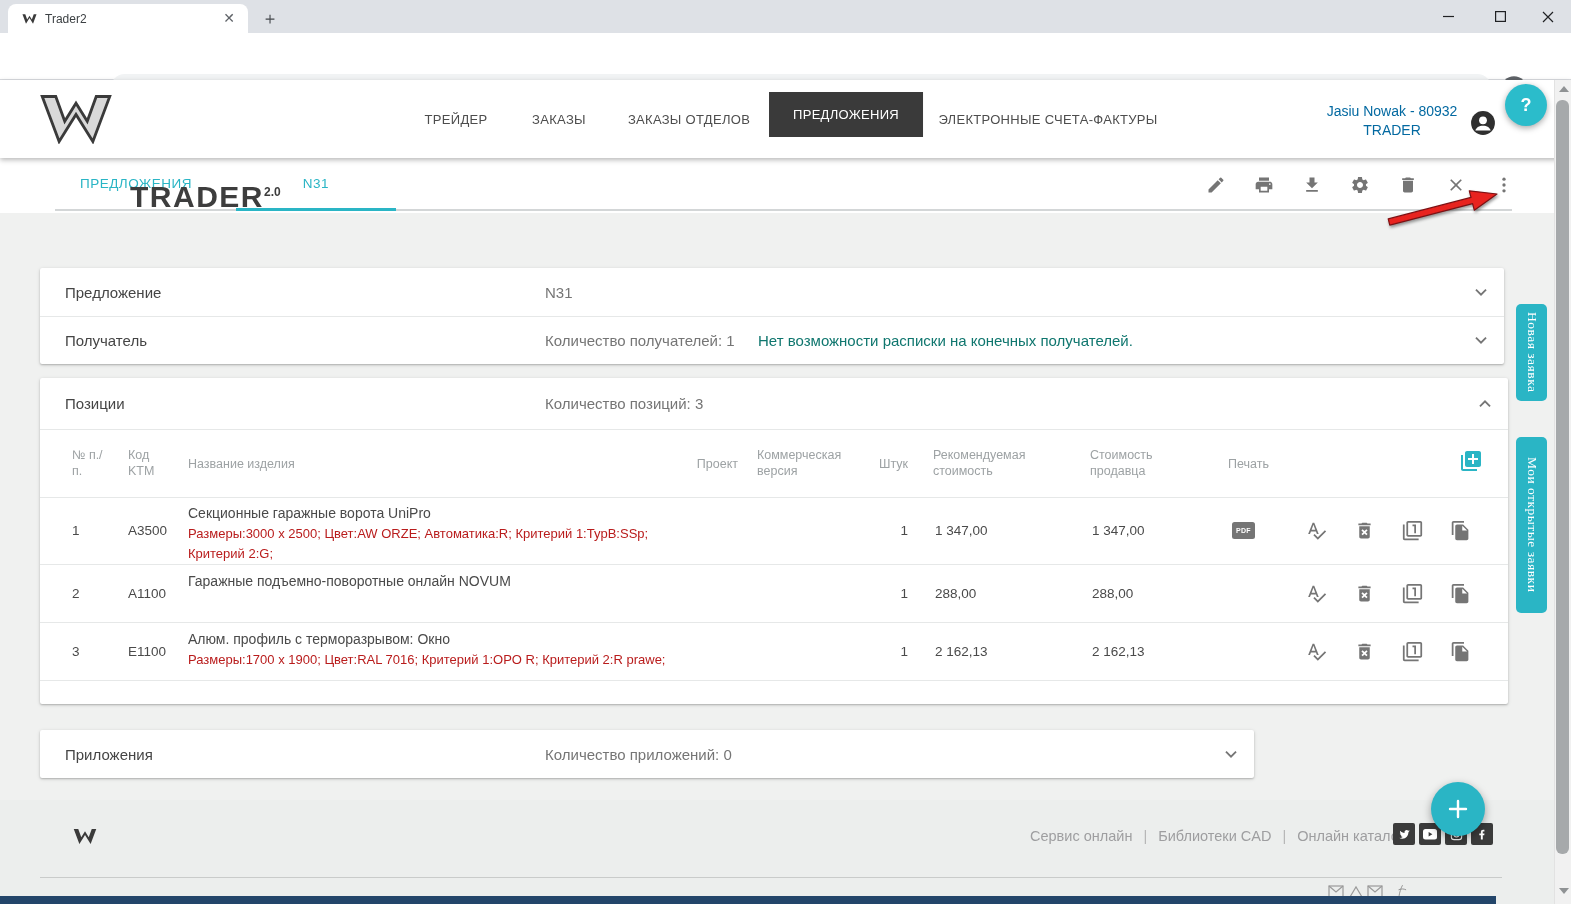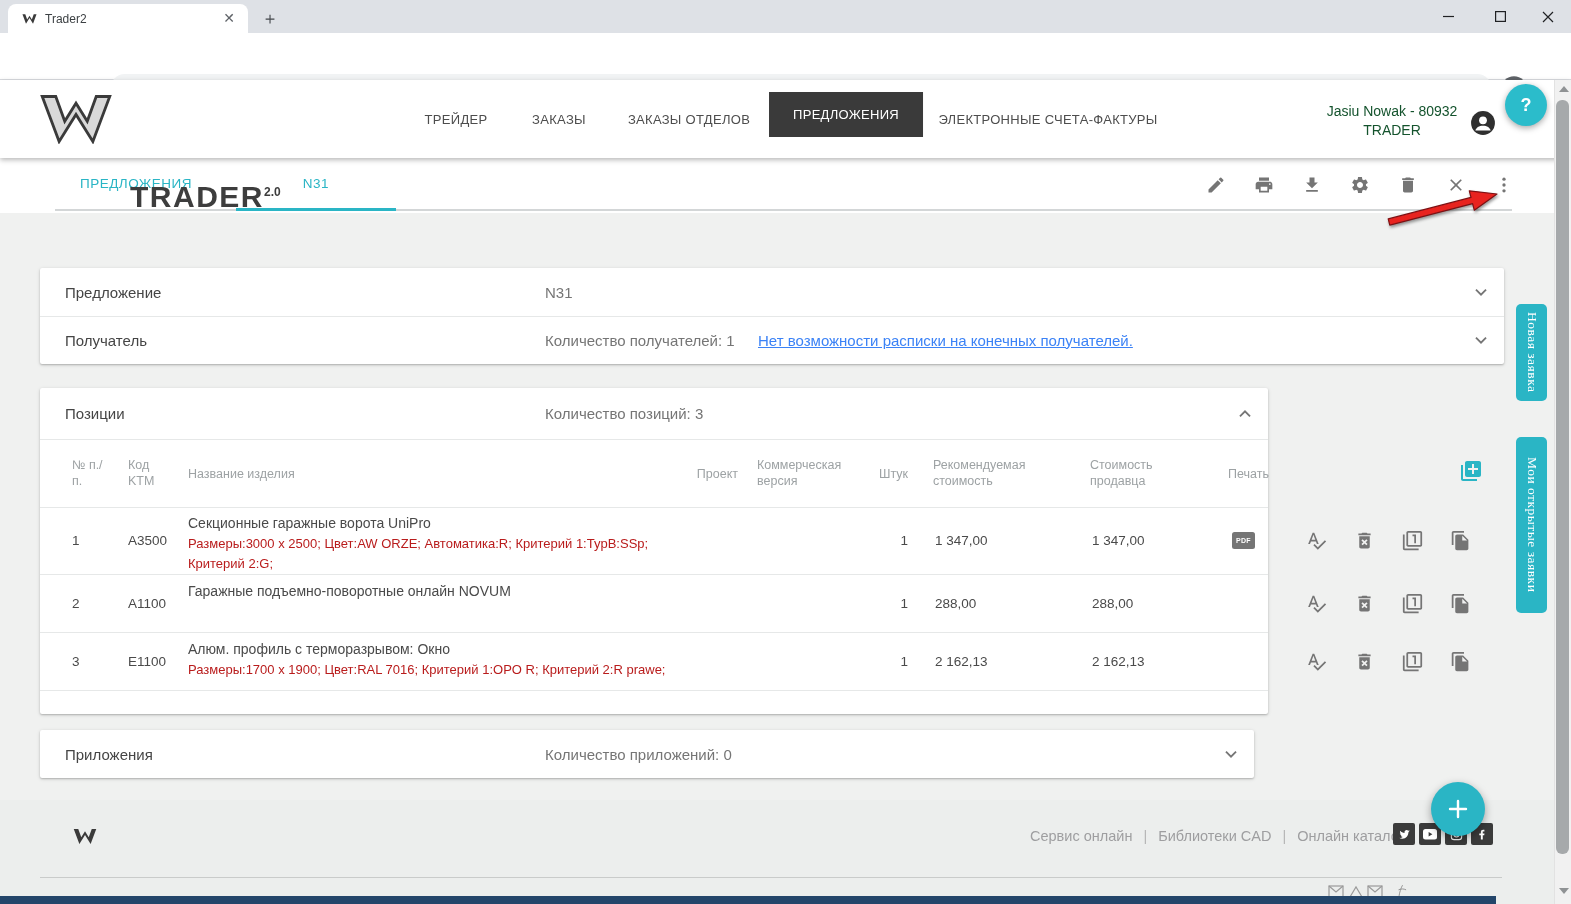--- a/index.html
+++ b/index.html
@@ -25,39 +25,39 @@
   .menudots { left:1538px; top:44px; width:18px; height:24px; display:flex; flex-direction:column; align-items:center; justify-content:center; gap:3px; }
   .menudots i { width:3.5px; height:3.5px; border-radius:50%; background:#5f6368; }
 
   
   .appheader { left:0; top:80px; width:1571px; height:78px; background:#fff; box-shadow:0 2px 5px rgba(0,0,0,.28); z-index:5; }
   .brand { left:130px; top:100px; font-size:30px; font-weight:bold; color:#3d3d3d; letter-spacing:1.5px; }
   .brand sup { font-size:12px; letter-spacing:0; }
   .nav-item { top:0; height:78px; display:flex; align-items:center; transform:translateX(-50%);
               font-size:13px; color:#4d4d4d; letter-spacing:.3px; white-space:nowrap; cursor:default; }
   .nav-item.active { top:12px; height:45px; background:#3a3a3a; color:#fff; padding:0 24px; }
-  .userblock { left:1318px; top:22px; width:148px; text-align:center; font-size:14px; color:#14532d; line-height:19px; }
+  .userblock { left:1318px; top:22px; width:148px; text-align:center; font-size:14px; color:#0369a1; line-height:19px; }
   .helpfab { left:1505px; top:4px; width:42px; height:42px; border-radius:50%; background:#2bbccb;
              color:#fff; font-size:18px; font-weight:bold; display:flex; align-items:center; justify-content:center;
              box-shadow:0 2px 6px rgba(0,0,0,.35); }
 
   
   .tabbar { left:0; top:158px; width:1571px; height:55px; background:#fff; }
   .tabline { left:55px; top:51px; width:1457px; height:2px; background:#d3d6d7; }
   .tabind { left:236px; top:50px; width:160px; height:3px; background:#2ab5c5; }
   .apptab { top:0; height:51px; display:flex; align-items:center; justify-content:center;
             color:#2ab5c5; font-size:13.5px; letter-spacing:.5px; }
   .actico { top:11px; width:32px; height:32px; display:flex; align-items:center; justify-content:center; }
 
   
   .card { background:#fff; box-shadow:0 1px 2px rgba(0,0,0,.22), 0 1px 4px rgba(0,0,0,.1); border-radius:2px; }
   .crow { position:absolute; left:0; width:100%; height:48px; }
   .clabel { position:absolute; left:25px; top:0; height:48px; display:flex; align-items:center; font-size:15px; color:#454545; }
   .cvalue { position:absolute; left:505px; top:0; height:48px; display:flex; align-items:center; font-size:15px; color:#757575; }
-  .cnote  { position:absolute; left:718px; top:0; height:48px; display:flex; align-items:center; font-size:15px; color:#3b82f6;text-decoration:underline; }
+  .cnote  { position:absolute; left:718px; top:0; height:48px; display:flex; align-items:center; font-size:15px; color:#0f766e; }
   .cchev  { position:absolute; right:12px; top:50%; margin-top:-11px; width:22px; height:22px; }
   .divh { position:absolute; left:0; width:100%; height:1px; background:#e6e8e8; }
 
   .th { position:absolute; font-size:12.5px; color:#9da2a4; line-height:16px; }
   .pos-num { position:absolute; font-size:13.5px; color:#4a4a4a; }
   .pos-name-t { font-size:14px; color:#4a4a4a; margin-bottom:3px; }
   .pos-name-d { font-size:13px; color:#b91c1c; line-height:20px; }
   .rowico { position:absolute; width:24px; height:24px; display:flex; align-items:center; justify-content:center; }
   .pdfbadge { position:absolute; width:23px; height:17px; background:#757575; border-radius:2.5px;
               color:#fff; font-size:7px; font-weight:bold; display:flex; align-items:center; justify-content:center; letter-spacing:.3px; }
@@ -255,21 +255,21 @@
   <div class="crow" style="top:48px">
     <div class="clabel">Получатель</div>
     <div class="cvalue">Количество получателей: 1</div>
     <div class="cnote">Нет возможности расписки на конечных получателей.</div>
     <svg class="cchev" viewBox="0 0 24 24">
         <path d="M6.5 9.5 12 15l5.5-5.5" fill="none" stroke="#757575" stroke-width="2"></path>
       </svg>
   </div>
 </div>
 
-<div class="abs card" style="left:40px; top:388px; width:1228px; height:326px">
+<div class="abs card" style="left:40px; top:378px; width:1468px; height:326px">
   <div class="crow" style="top:0; height:51px">
     <div class="clabel" style="height:51px">Позиции</div>
     <div class="cvalue" style="height:51px">Количество позиций: 3</div>
     <svg class="cchev" viewBox="0 0 24 24">
         <path d="M6.5 14.5 12 9l5.5 5.5" fill="none" stroke="#757575" stroke-width="2"></path>
       </svg>
   </div>
   <div class="divh" style="top:51px"></div>
 
   <div class="th" style="left:32px; top:69px"><span>№ п./</span><br><span>п.</span></div>

